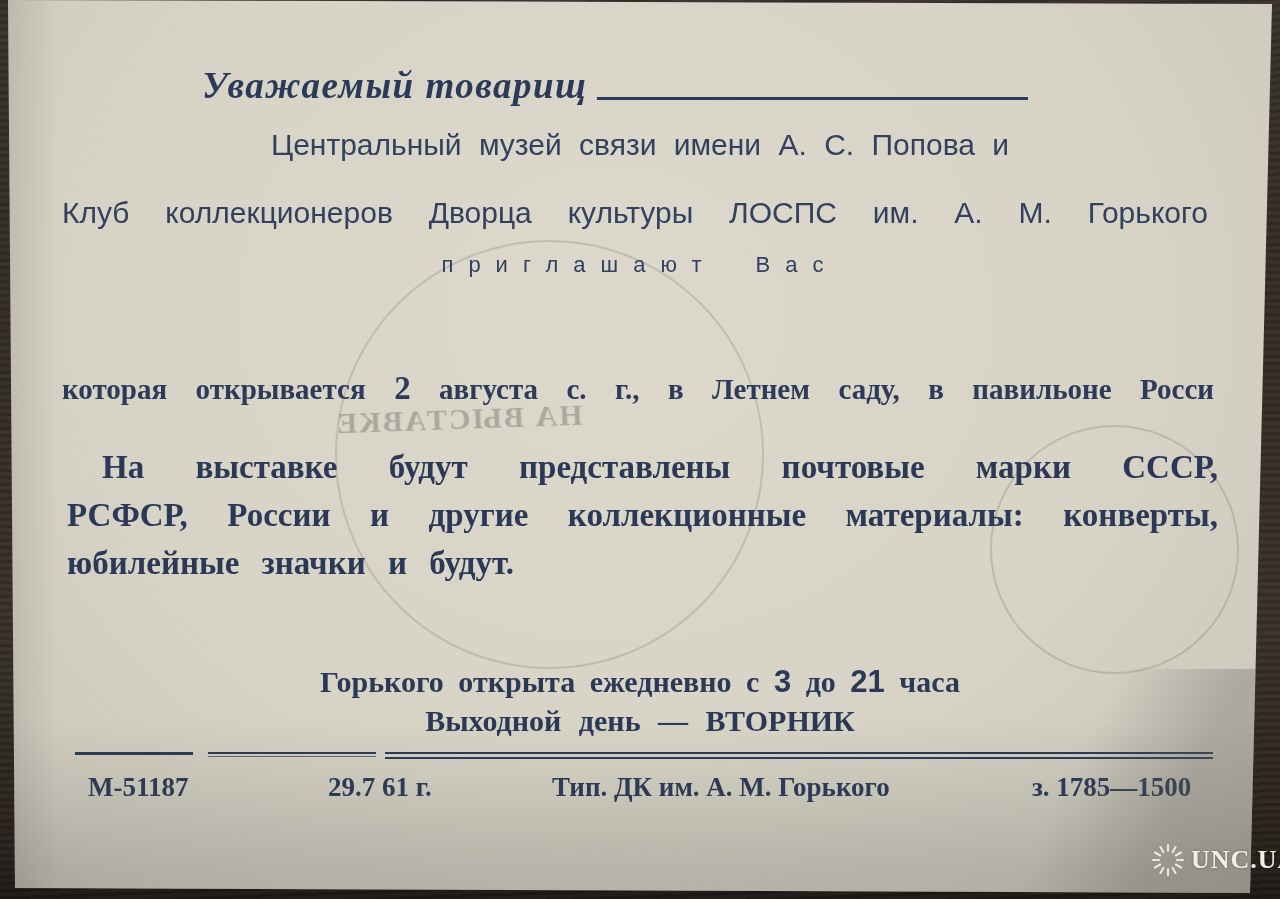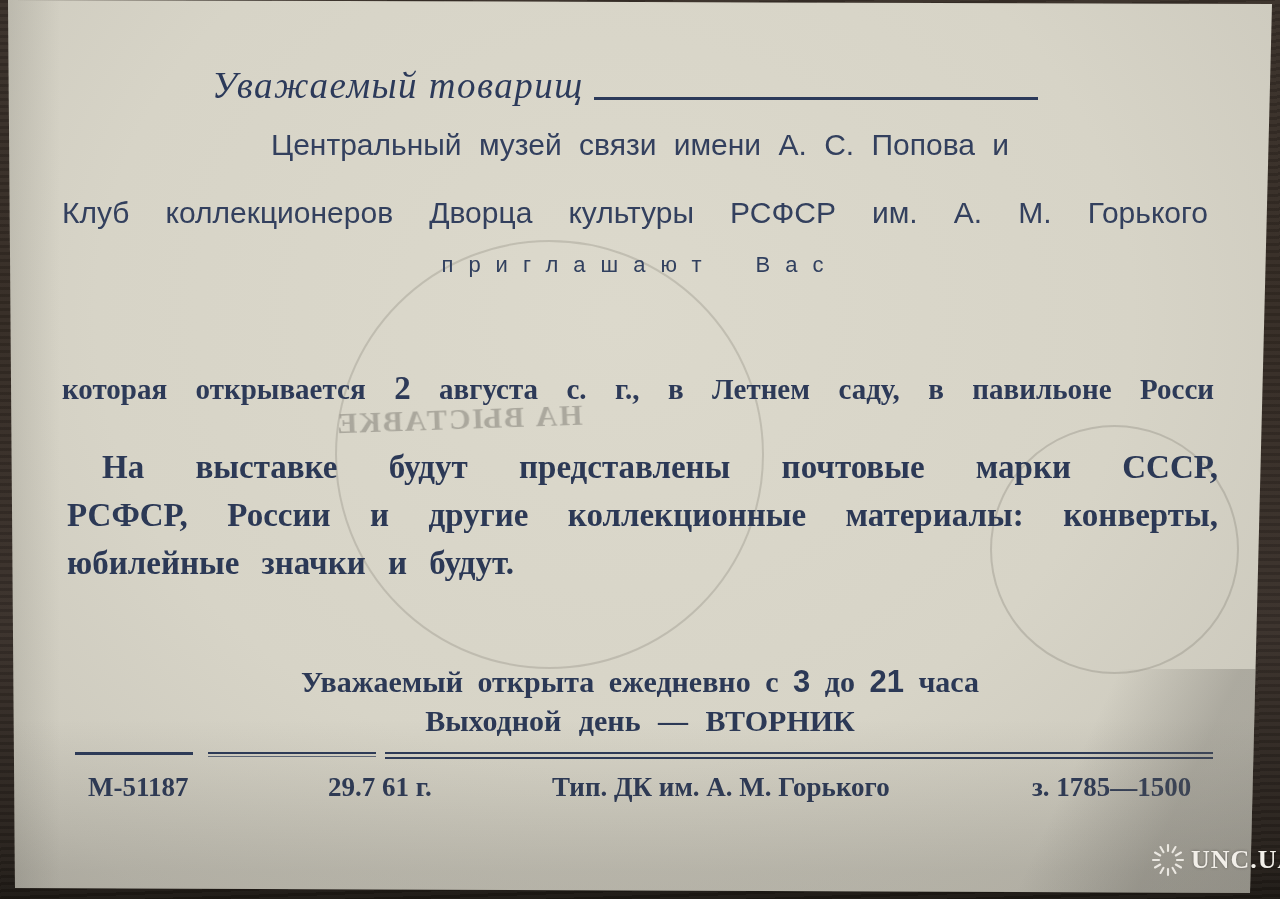--- a/index.html
+++ b/index.html
@@ -31,22 +31,22 @@
   .ghost-circle.small{border-color:rgba(125,122,112,.30);}
   .ghost-text{
     position:absolute;font-weight:700;font-size:30px;letter-spacing:2px;
     color:rgba(105,103,96,.42);transform:scaleX(-1) rotate(2deg);filter:blur(.7px);
     white-space:nowrap;
   }
 
   
   .abs{position:absolute;}
   .salutation{
-    left:212px;top:64px;width:826px;display:flex;align-items:flex-end;
-    font-style:italic;font-weight:400;font-size:37px;letter-spacing:1.5px;color:#2c3a5a;
+    left:202px;top:64px;width:826px;display:flex;align-items:flex-end;
+    font-style:italic;font-weight:700;font-size:37px;letter-spacing:1.5px;color:#2c3a5a;
   }
   .salutation .blank-line{flex:1;border-bottom:3px solid #2c3a5a;margin:0 0 7px 10px;height:0;}
 
   .org-line1{
     left:0;right:0;top:128px;text-align:center;
     font-family:"Liberation Sans",sans-serif;font-size:30px;font-weight:400;
     word-spacing:9px;color:#33405e;
   }
   .org-line2{
     left:62px;right:72px;top:196px;text-align:justify;text-align-last:justify;
@@ -114,38 +114,38 @@
   <div class="ghost-circle" style="left:335px;top:240px;width:425px;height:425px;"></div>
   <div class="ghost-circle small" style="left:990px;top:425px;width:245px;height:245px;"></div>
   <div class="ghost-text" style="left:335px;top:402px;">НА ВЫСТАВКЕ</div>
 
   <div class="abs salutation">
     <span>Уважаемый товарищ</span>
     <span class="blank-line"></span>
   </div>
 
   <div class="abs org-line1">Центральный музей связи имени А. С. Попова и</div>
-  <div class="abs org-line2">Клуб коллекционеров Дворца культуры РСФСР им. А. М. Горького</div>
+  <div class="abs org-line2">Клуб коллекционеров Дворца культуры ЛОСПС им. А. М. Горького</div>
 
   <div class="abs invite-line">приглашают Вас</div>
 
   <div class="abs opening-line">
     <span>которая открывается</span>
     <span class="num">2</span>
     <span>августа с. г., в Летнем саду, в павильоне Росси</span>
   </div>
 
   <div class="abs body-par">
     <div class="line first">На выставке будут представлены почтовые марки СССР,</div>
     <div class="line">РСФСР, России и другие коллекционные материалы: конверты,</div>
     <div class="line last">юбилейные значки и будут.</div>
   </div>
 
   <div class="abs schedule-line">
-    <span>Уважаемый открыта ежедневно с</span>
+    <span>Горького открыта ежедневно с</span>
     <span class="num">3</span>
     <span>до</span>
     <span class="num">21</span>
     <span>часа</span>
   </div>
   <div class="abs dayoff-line">Выходной день — ВТОРНИК</div>
 
   <div class="rule-seg s1"></div>
   <div class="rule-seg s2"></div>
   <div class="rule-seg s3"></div>

